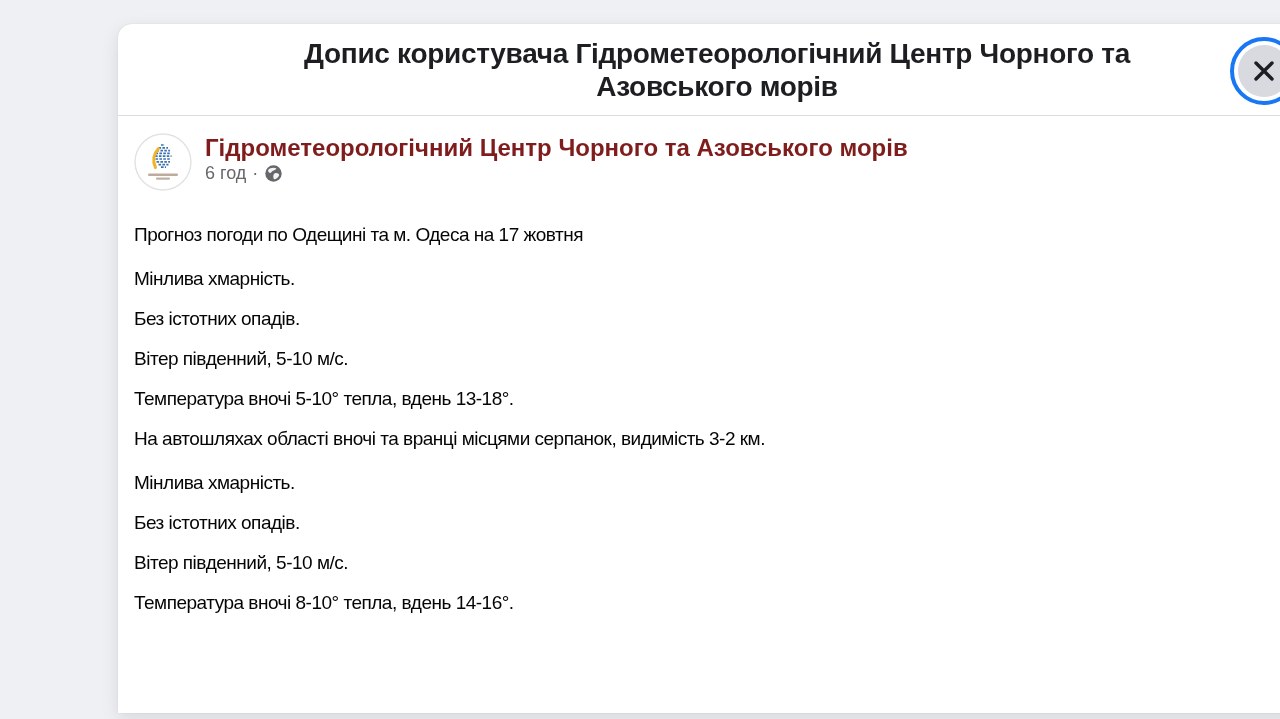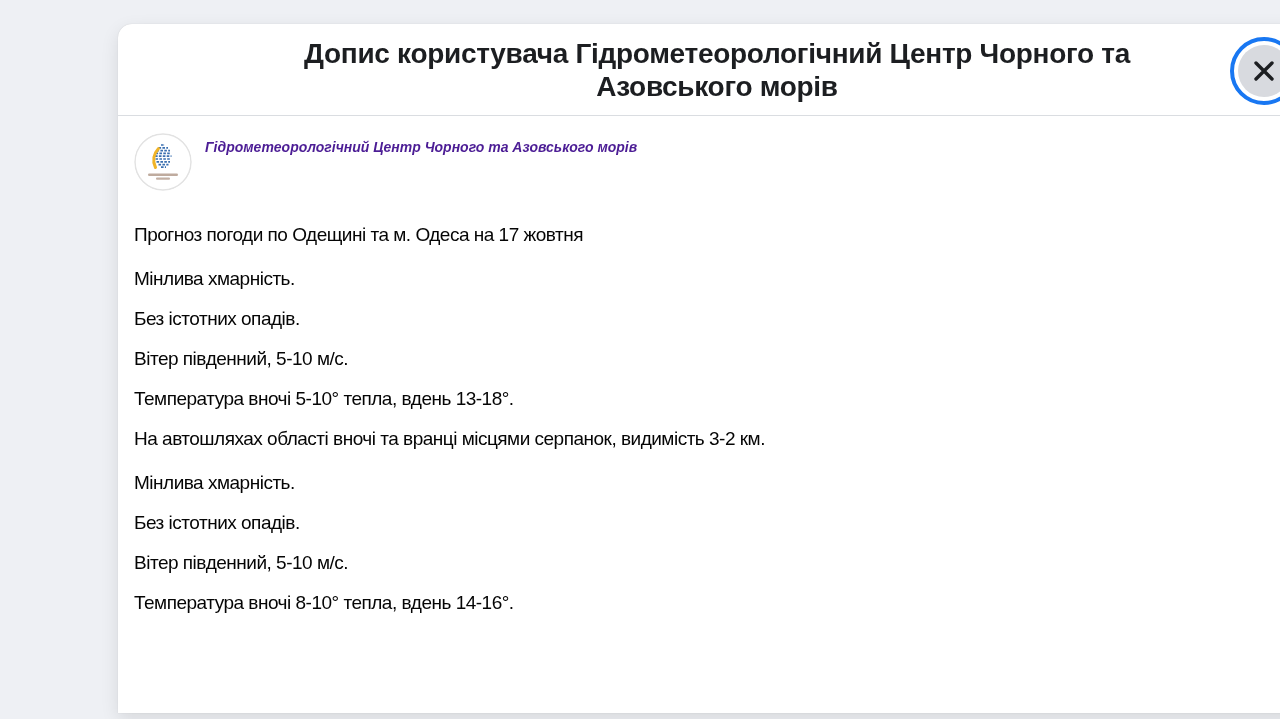--- a/index.html
+++ b/index.html
@@ -58,28 +58,27 @@
   }
   .avatar {
     width:58px; height:58px;
     border-radius:50%;
     flex:0 0 auto;
     cursor:pointer;
     display:block;
   }
   .author-info { margin-left:13px; padding-top:2px; }
   .author-name {
-    font-size:14px;
+    font-size:24px;
     font-weight:bold;
-    color:#4c1d95;
+    color:#7f1d1d;
     line-height:25px;
     text-decoration:none;
     cursor:pointer;
     display:inline-block;
-    font-style:italic;
   }
   .meta-row {
     margin-top:3px;
     display:flex;
     align-items:center;
     font-size:18px;
     color:#65676b;
   }
   .meta-time { cursor:pointer; }
   .meta-sep { margin:0 6px; }
@@ -123,20 +122,29 @@
           <path d="M22.5 28.8 H36"></path>
           <path d="M24.5 31.6 H34.5"></path>
           <path d="M27 34.2 H32"></path>
         </g>
         <path d="M24.5 15.5 C19.5 21 18.5 28 21.5 34.5" stroke="#f0b428" stroke-width="3" fill="none" stroke-linecap="round"></path>
         <rect x="14" y="40.5" width="30" height="2.4" rx="1.2" fill="#a98f7d" opacity="0.75"></rect>
         <rect x="22" y="44.6" width="14" height="2.1" rx="1" fill="#a98f7d" opacity="0.7"></rect>
       </svg>
       <div class="author-info">
         <a class="author-name">Гідрометеорологічний Центр Чорного та Азовського морів</a>
+        <div class="meta-row">
+          <span class="meta-time">6 год</span>
+          <span class="meta-sep">·</span>
+          <svg width="19" height="19" viewBox="0 0 19 19">
+            <circle cx="9.5" cy="9.5" r="8.2" fill="#65676b"></circle>
+            <path d="M4 6.2 C6 3.6 10 3.2 12.5 4.4 C11 6.4 8.5 6.2 7.5 8 C6.5 9.8 4.4 9 4 6.2 Z" fill="#ffffff" opacity="0.92"></path>
+            <path d="M10.5 9.5 C12.5 8.6 14.6 9.4 15.2 11 C14.4 13.6 12 15.4 9.8 15.2 C9 13 9 10.3 10.5 9.5 Z" fill="#ffffff" opacity="0.92"></path>
+          </svg>
+        </div>
       </div>
     </div>
 
     <div class="post-text">
       <div class="post-paragraph">
         <div>Прогноз погоди по Одещині та м. Одеса на 17 жовтня</div>
       </div>
       <div class="post-paragraph">
         <div>Мінлива хмарність.</div>
         <div>Без істотних опадів.</div>

